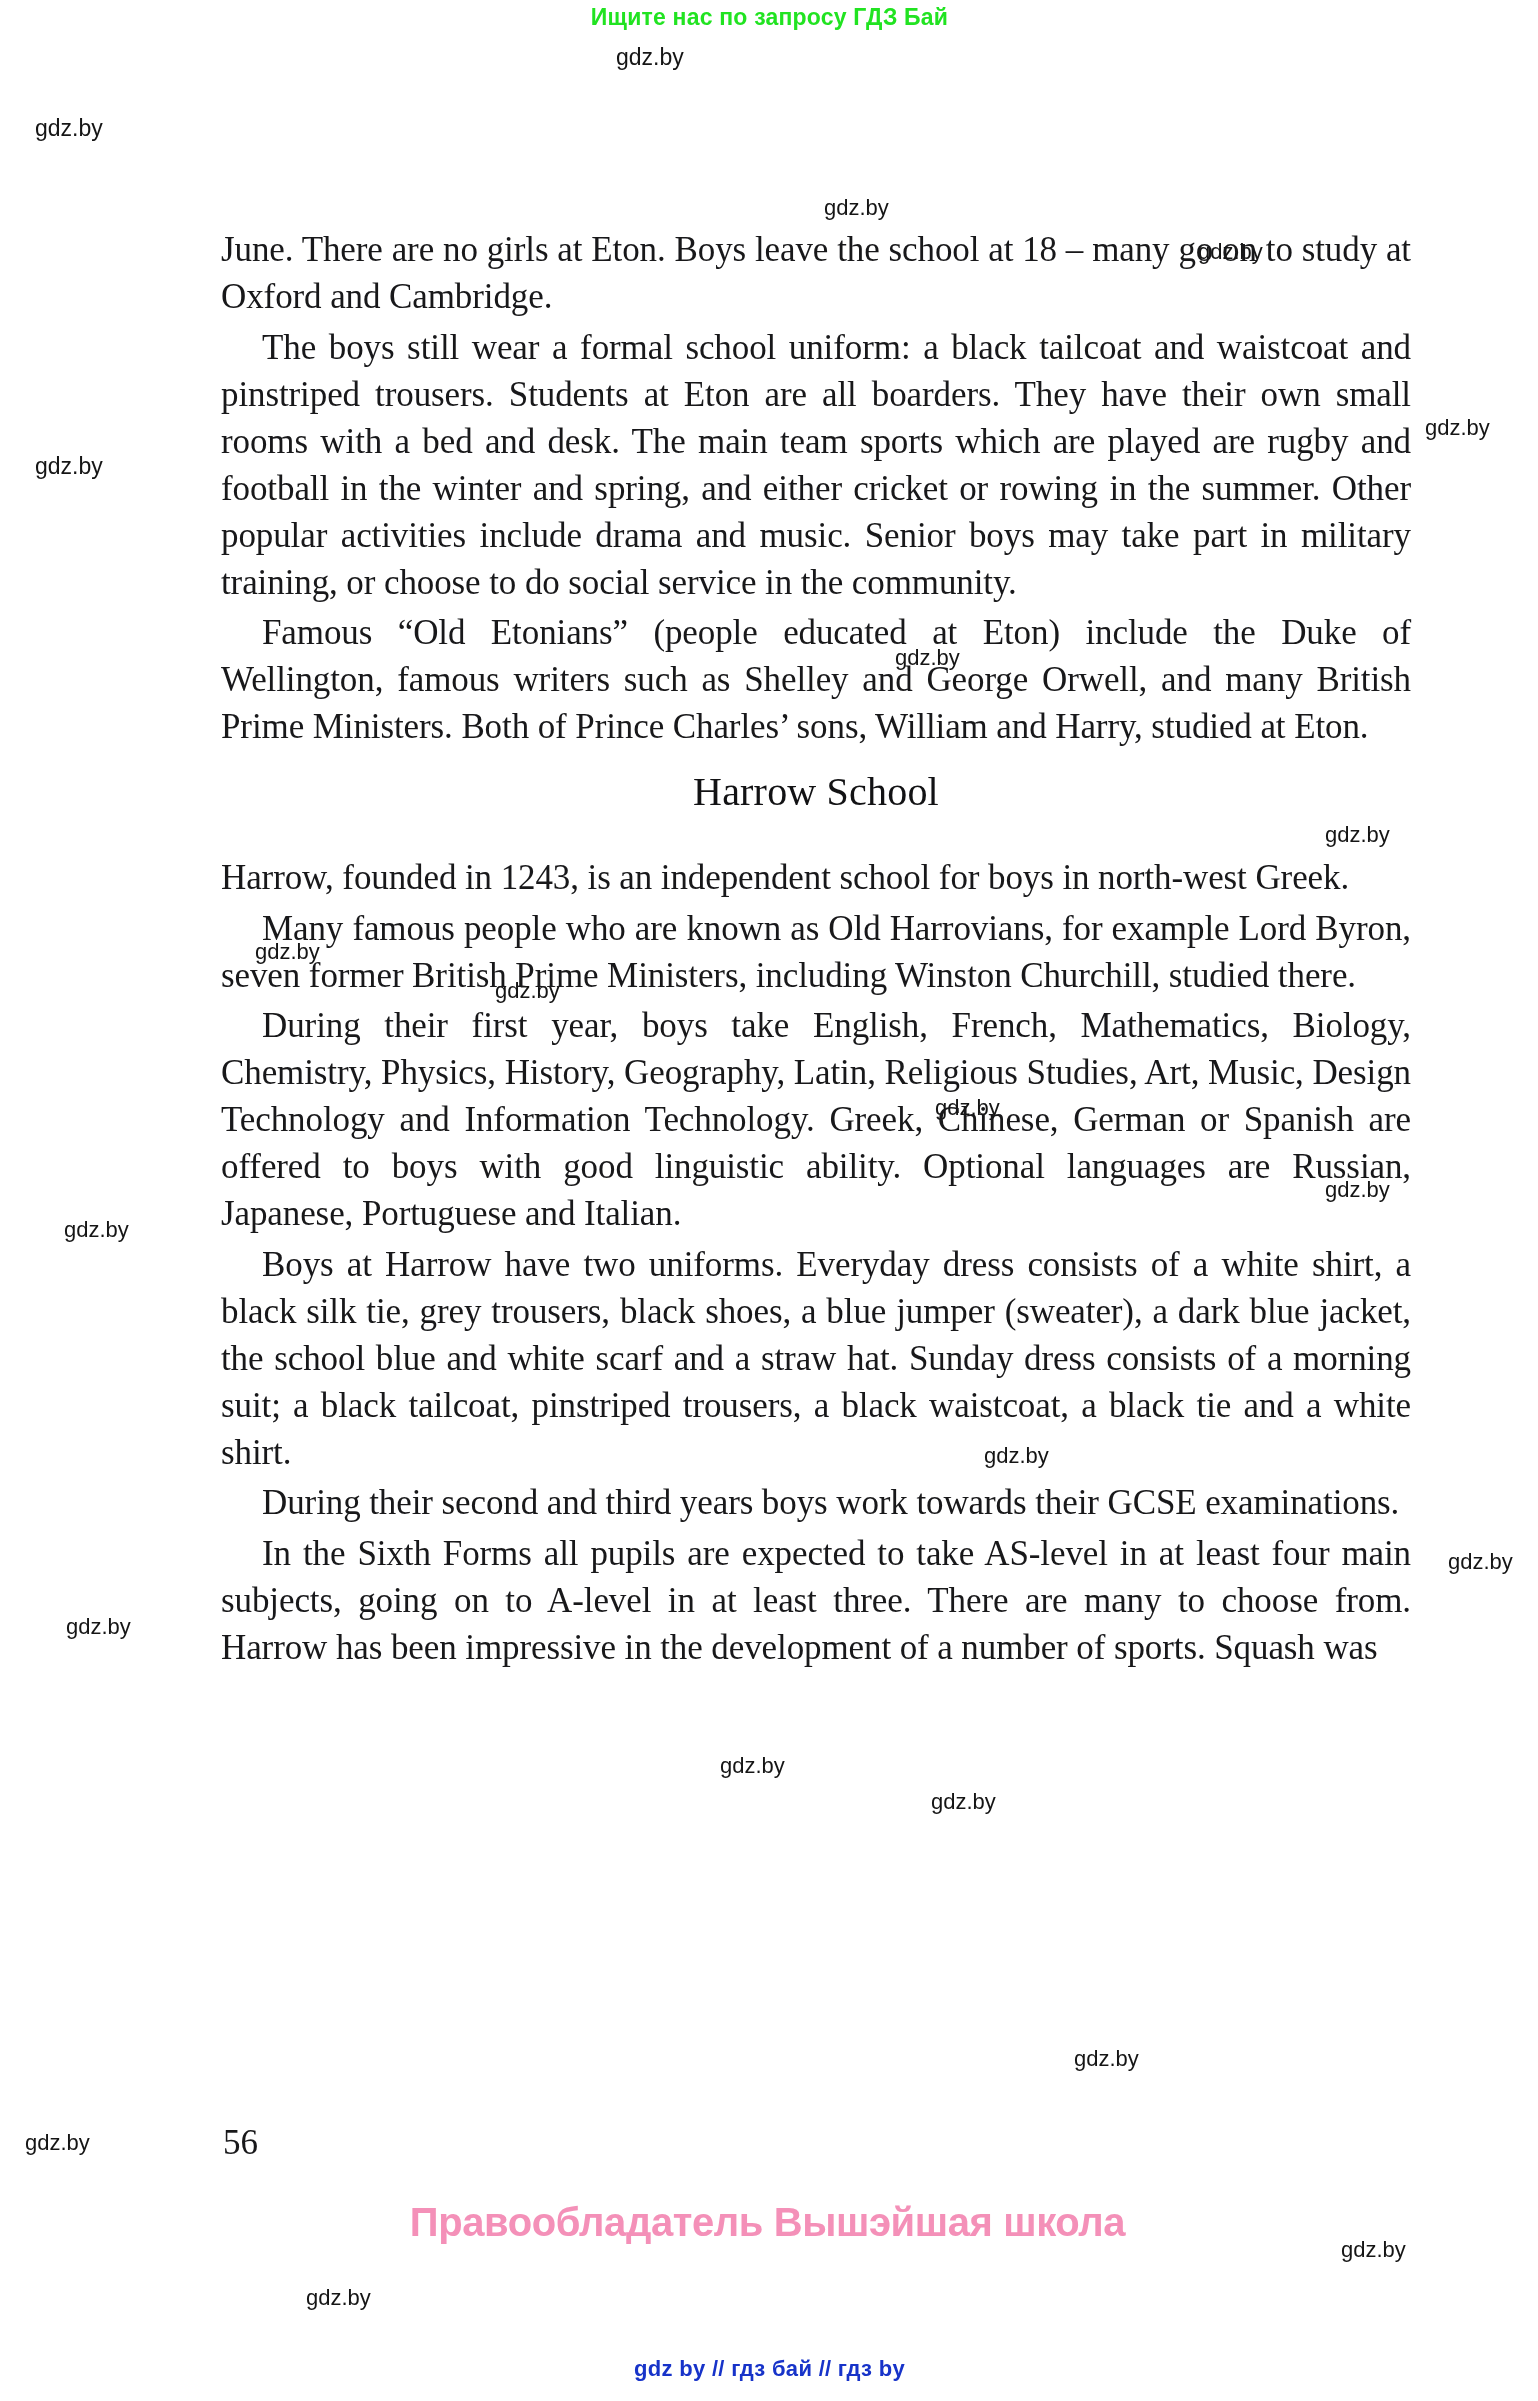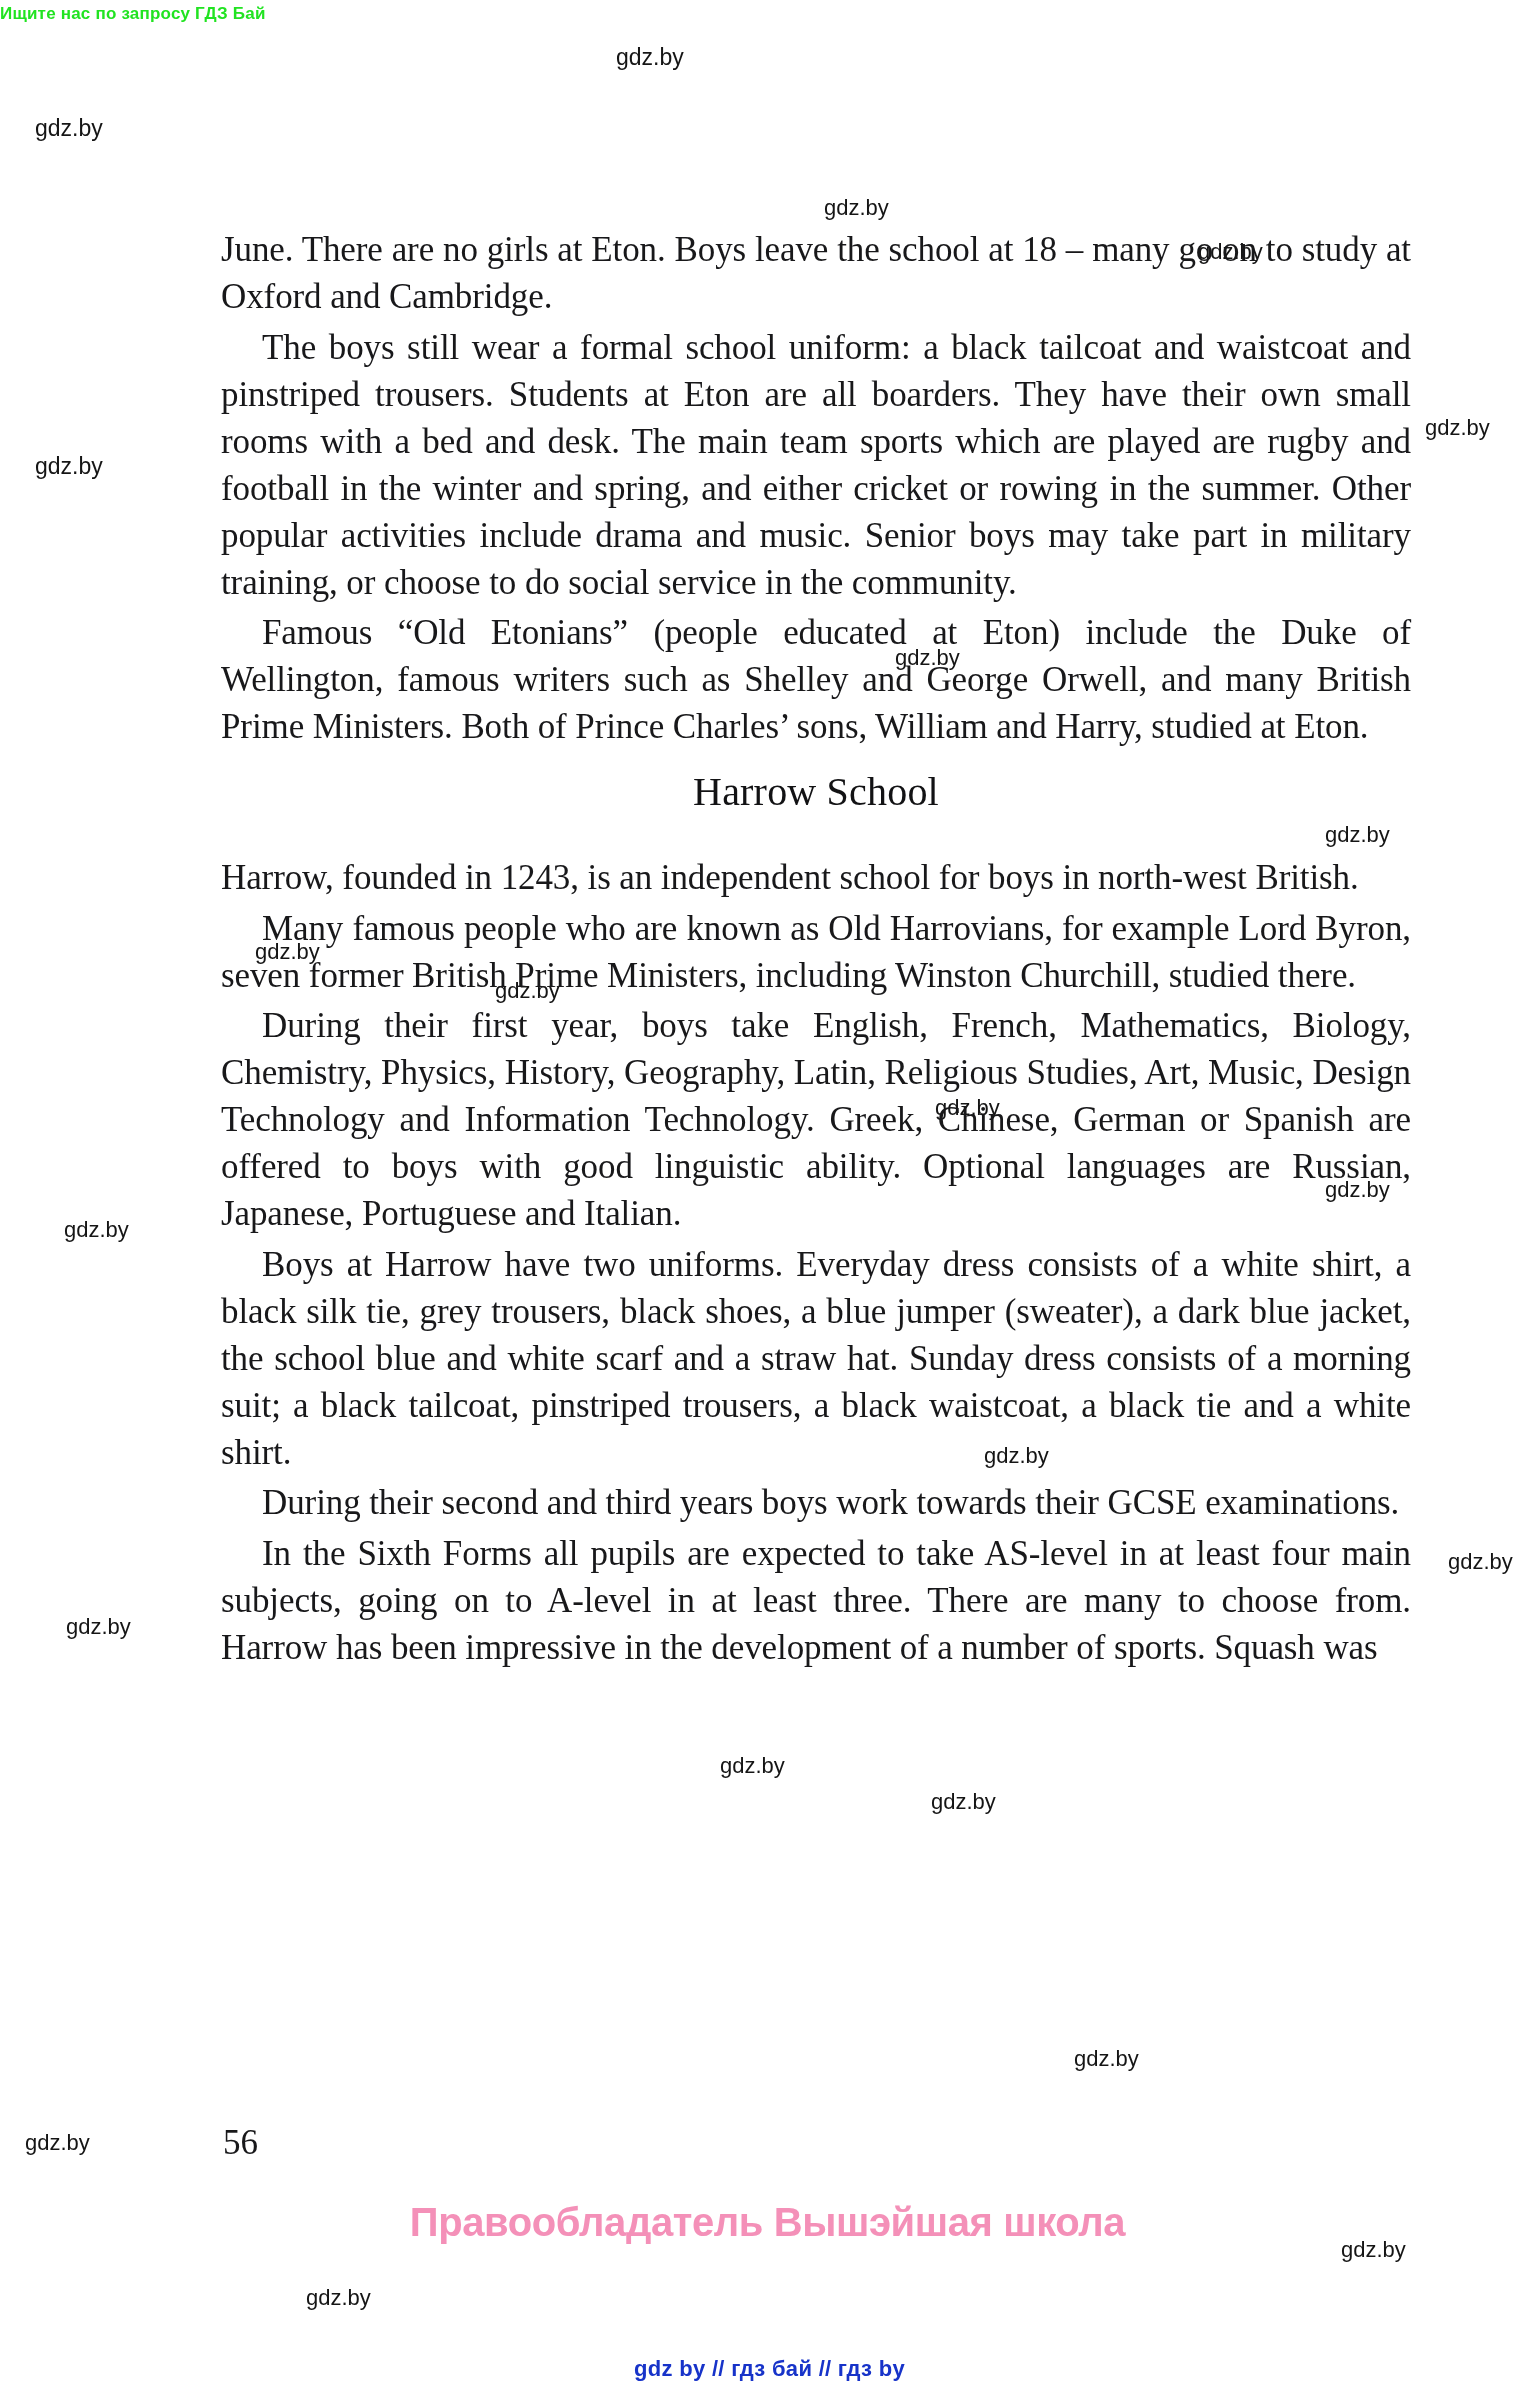--- a/index.html
+++ b/index.html
@@ -17,23 +17,23 @@
     background: #ffffff;
     overflow: hidden;
   }
 
   
   .promo {
     position: absolute;
     top: 3.5px;
     left: 0;
     width: 1539px;
-    text-align: left;
+    text-align: center;
     font-family: "Liberation Sans", "DejaVu Sans", sans-serif;
-    font-size: 17px;
+    font-size: 23px;
     font-weight: 700;
     color: #21e321;
     letter-spacing: 0.2px;
   }
 
   
   .wm {
     position: absolute;
     font-family: "Liberation Sans", "DejaVu Sans", sans-serif;
     font-size: 22px;
@@ -143,21 +143,21 @@
   <div class="col">
     <div id="paras-before">
         <p class="para">June. There are no girls at Eton. Boys leave the school at 18 – many go on to study at Oxford and Cambridge.</p>
         <p class="para indent">The boys still wear a formal school uniform: a black tailcoat and waistcoat and pinstriped trousers. Students at Eton are all boarders. They have their own small rooms with a bed and desk. The main team sports which are played are rugby and football in the winter and spring, and either cricket or rowing in the summer. Other popular activities include drama and music. Senior boys may take part in military training, or choose to do social service in the community.</p>
         <p class="para indent">Famous “Old Etonians” (people educated at Eton) include the Duke of Wellington, famous writers such as Shelley and George Orwell, and many British Prime Ministers. Both of Prince Charles’ sons, William and Harry, studied at Eton.</p>
       </div>
 
     <h2 class="section-title">Harrow School</h2>
 
     <div id="paras-after">
-        <p class="para">Harrow, founded in 1243, is an independent school for boys in north-west British.</p>
+        <p class="para">Harrow, founded in 1243, is an independent school for boys in north-west Greek.</p>
         <p class="para indent">Many famous people who are known as Old Harrovians, for example Lord Byron, seven former British Prime Ministers, including Winston Churchill, studied there.</p>
         <p class="para indent">During their first year, boys take English, French, Mathematics, Biology, Chemistry, Physics, History, Geography, Latin, Religious Studies, Art, Music, Design Technology and Information Technology. Greek, Chinese, German or Spanish are offered to boys with good linguistic ability. Optional languages are Russian, Japanese, Portuguese and Italian.</p>
         <p class="para indent">Boys at Harrow have two uniforms. Everyday dress consists of a white shirt, a black silk tie, grey trousers, black shoes, a blue jumper (sweater), a dark blue jacket, the school blue and white scarf and a straw hat. Sunday dress consists of a morning suit; a black tailcoat, pinstriped trousers, a black waistcoat, a black tie and a white shirt.</p>
         <p class="para indent">During their second and third years boys work towards their GCSE examinations.</p>
         <p class="para indent">In the Sixth Forms all pupils are expected to take AS-level in at least four main subjects, going on to A-level in at least three. There are many to choose from. Harrow has been impressive in the development of a number of sports. Squash was</p>
       </div>
   </div>
 
   <div class="page-no">56</div>
 

